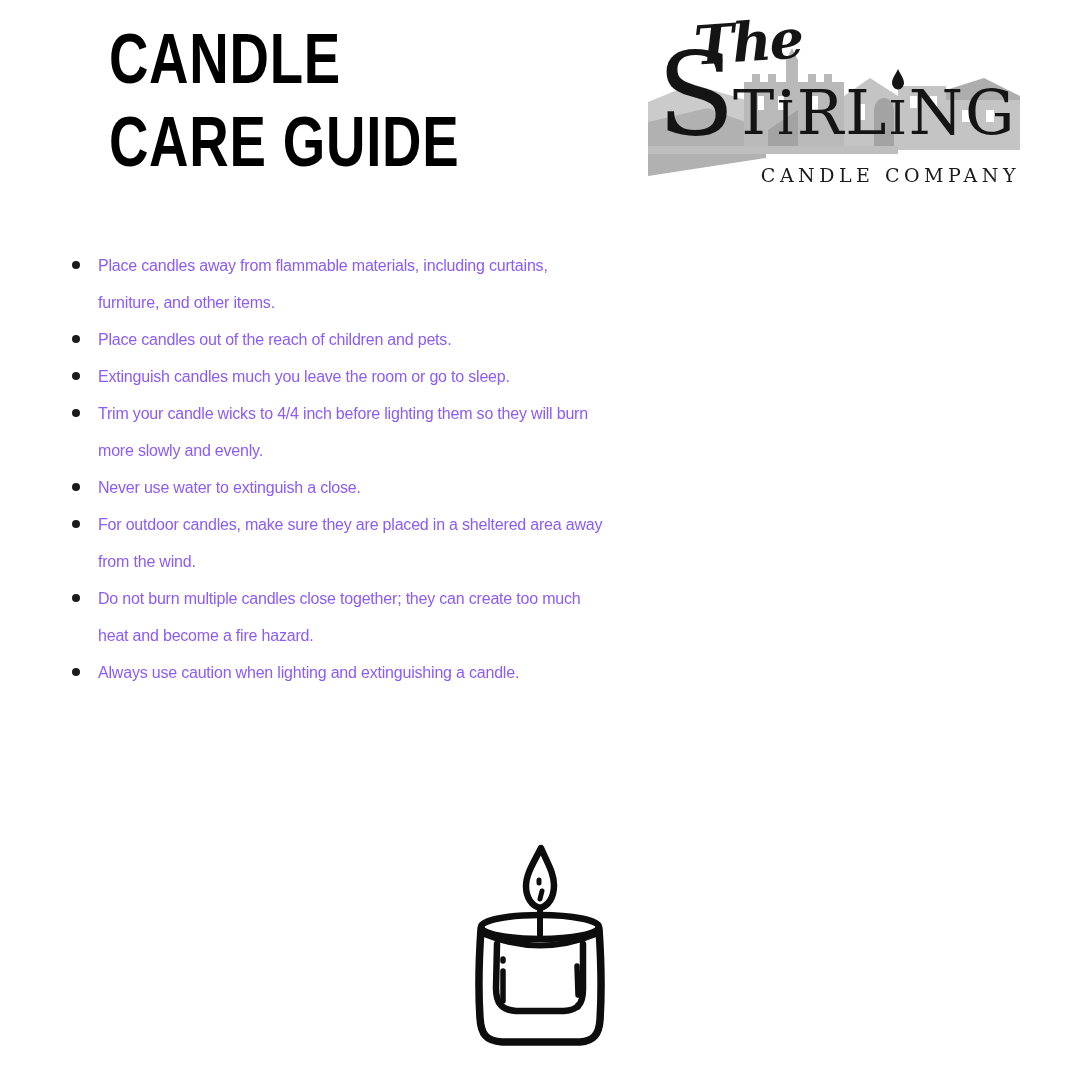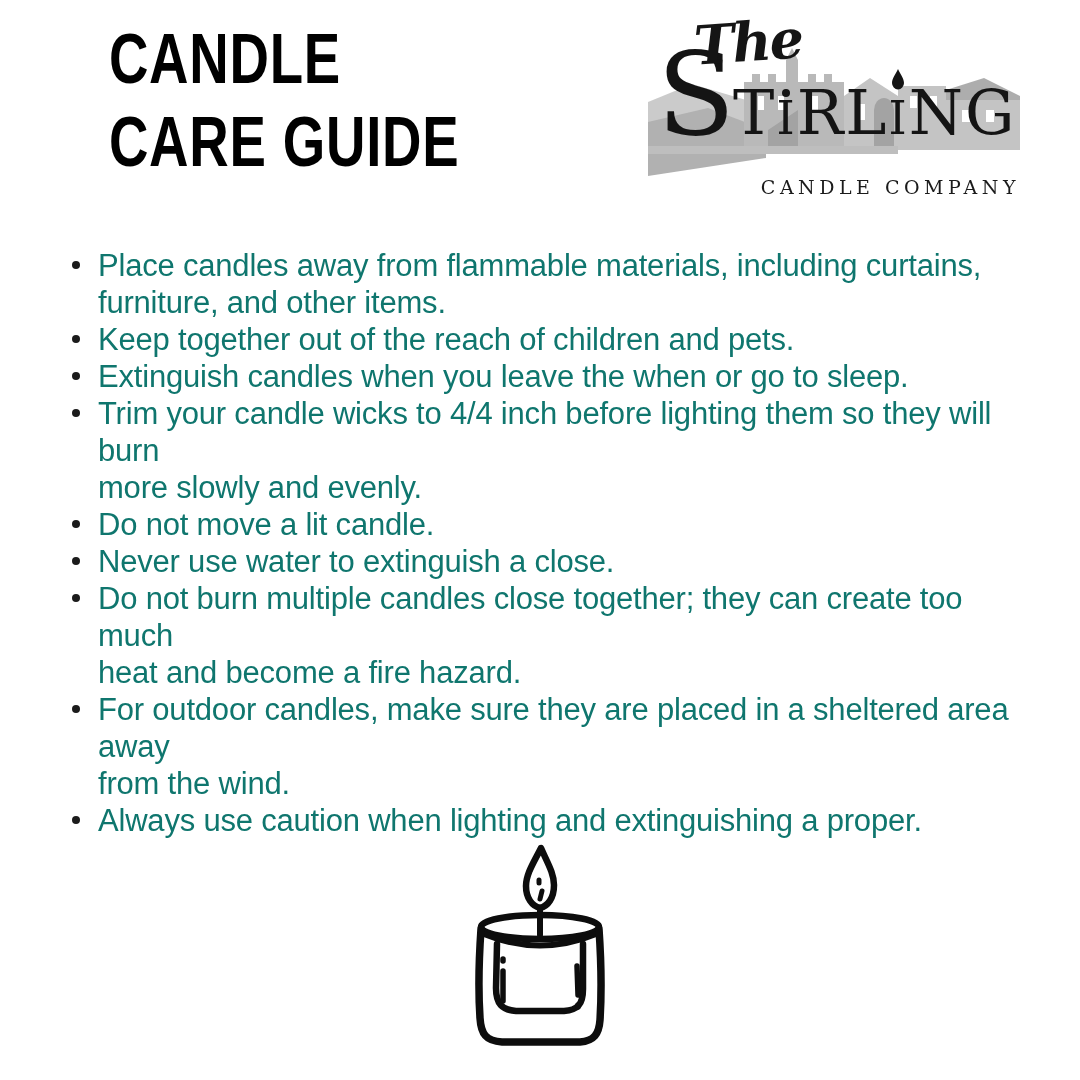--- a/index.html
+++ b/index.html
@@ -75,42 +75,42 @@
     background: #141414;
   }
   .i-flame {
     position: absolute;
     left: 50%; top: -26px;
     margin-left: -7px;
     width: 14px; height: 22px;
   }
   .logo-subtitle {
     position: absolute;
-    right: 0; top: 164px;
+    right: 0; top: 152px;
     font-family: "DejaVu Serif", serif;
     font-size: 19px;
     letter-spacing: 4.5px;
     color: #1b1b1b;
     white-space: nowrap;
   }
 
   
   .care-list {
     position: absolute;
     left: 70px; top: 247px;
     width: 965px;
     list-style: none;
   }
   .care-list li {
     position: relative;
     padding-left: 28px;
-    font-size: 31px;
+    font-size: 16px;
     line-height: 37px;
     letter-spacing: -0.2px;
-    color: #0f766e;
+    color: #8b5cf6;
   }
   .bullet-dot {
     position: absolute;
     left: 2px; top: 14px;
     width: 8px; height: 8px;
     border-radius: 50%;
     background: #1b1b1b;
   }
   .li-text { white-space: pre-line; }
 
@@ -174,31 +174,30 @@
     <span class="cell"><span class="ltr ltr-cap">G</span></span>
   </div>
 
   <span class="logo-the">The</span>
   <span class="logo-subtitle">CANDLE COMPANY</span>
 </div>
 
 <ul class="care-list">
   <li><span class="bullet-dot"></span><span class="li-text">Place candles away from flammable materials, including curtains,
 furniture, and other items.</span></li>
-  <li><span class="bullet-dot"></span><span class="li-text">Keep together out of the reach of children and pets.</span></li>
-  <li><span class="bullet-dot"></span><span class="li-text">Extinguish candles when you leave the when or go to sleep.</span></li>
+  <li><span class="bullet-dot"></span><span class="li-text">Place candles out of the reach of children and pets.</span></li>
+  <li><span class="bullet-dot"></span><span class="li-text">Extinguish candles much you leave the room or go to sleep.</span></li>
   <li><span class="bullet-dot"></span><span class="li-text">Trim your candle wicks to 4/4 inch before lighting them so they will burn
 more slowly and evenly.</span></li>
-  <li><span class="bullet-dot"></span><span class="li-text">Do not move a lit candle.</span></li>
   <li><span class="bullet-dot"></span><span class="li-text">Never use water to extinguish a close.</span></li>
+  <li><span class="bullet-dot"></span><span class="li-text">For outdoor candles, make sure they are placed in a sheltered area away
+from the wind.</span></li>
   <li><span class="bullet-dot"></span><span class="li-text">Do not burn multiple candles close together; they can create too much
 heat and become a fire hazard.</span></li>
-  <li><span class="bullet-dot"></span><span class="li-text">For outdoor candles, make sure they are placed in a sheltered area away
-from the wind.</span></li>
-  <li><span class="bullet-dot"></span><span class="li-text">Always use caution when lighting and extinguishing a proper.</span></li>
+  <li><span class="bullet-dot"></span><span class="li-text">Always use caution when lighting and extinguishing a candle.</span></li>
 </ul>
 
 <svg class="candle-svg" viewBox="0 0 196 232" aria-hidden="true">
   <g fill="none" stroke="#0d0d0d" stroke-linecap="round" stroke-linejoin="round">
 
     <path d="M99 10 C92 24 84 36 84 48 C84 60 90 68 98 70 C106 68 112 60 112 47 C112 35 105 24 99 10 Z" stroke-width="6.5"></path>
     <path d="M97 42 L97 45" stroke-width="5"></path>
     <path d="M100 53 L98 61" stroke-width="5"></path>
 
     <path d="M98 70 L98 97" stroke-width="6"></path>

